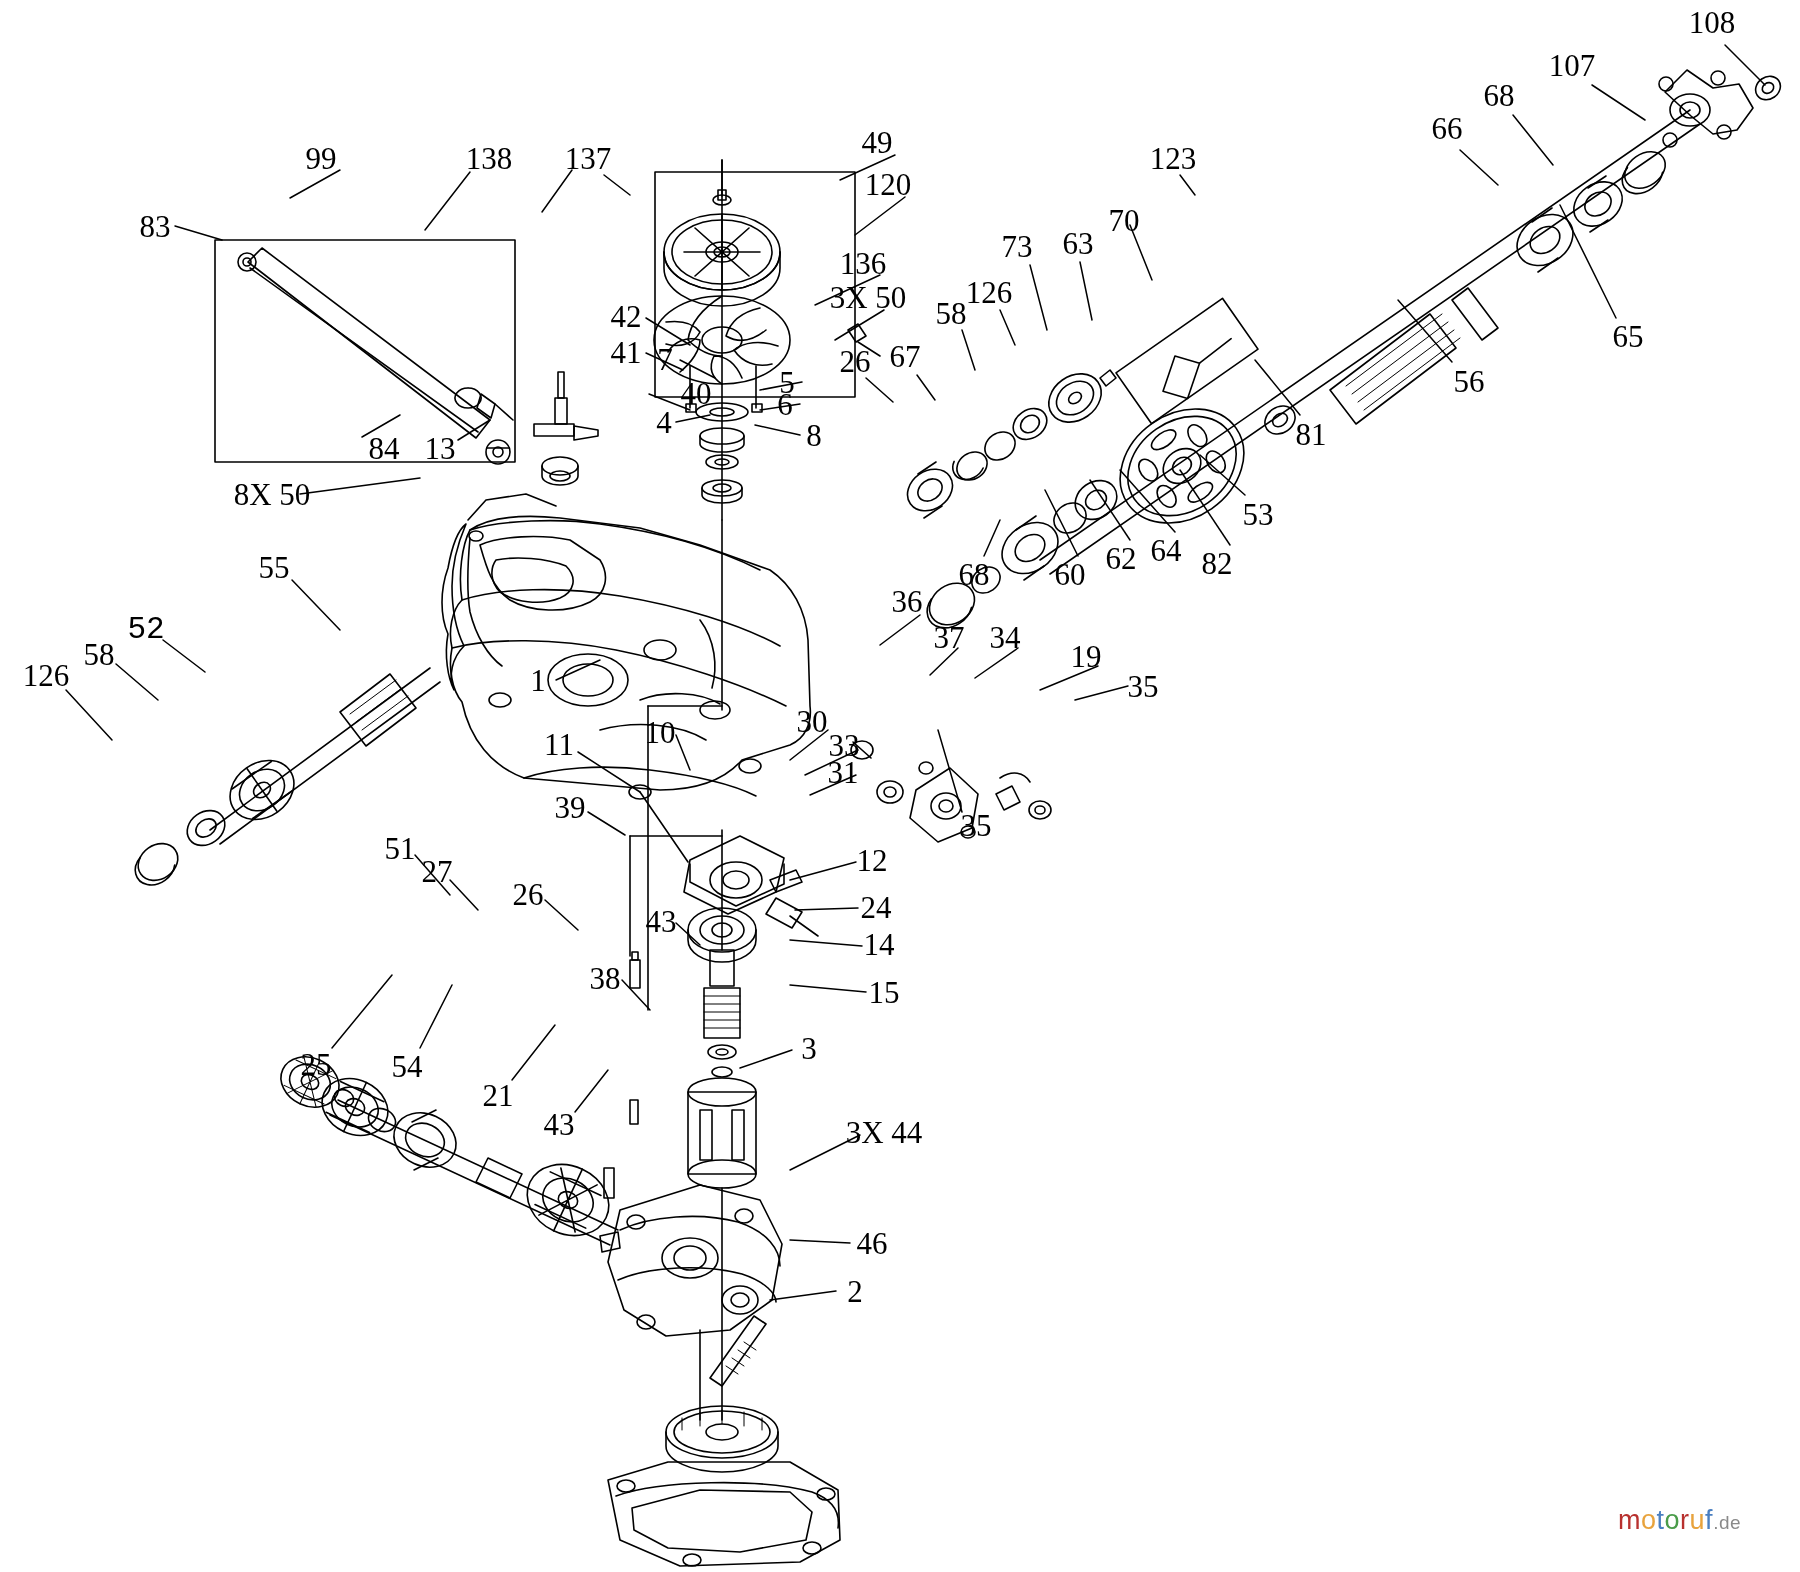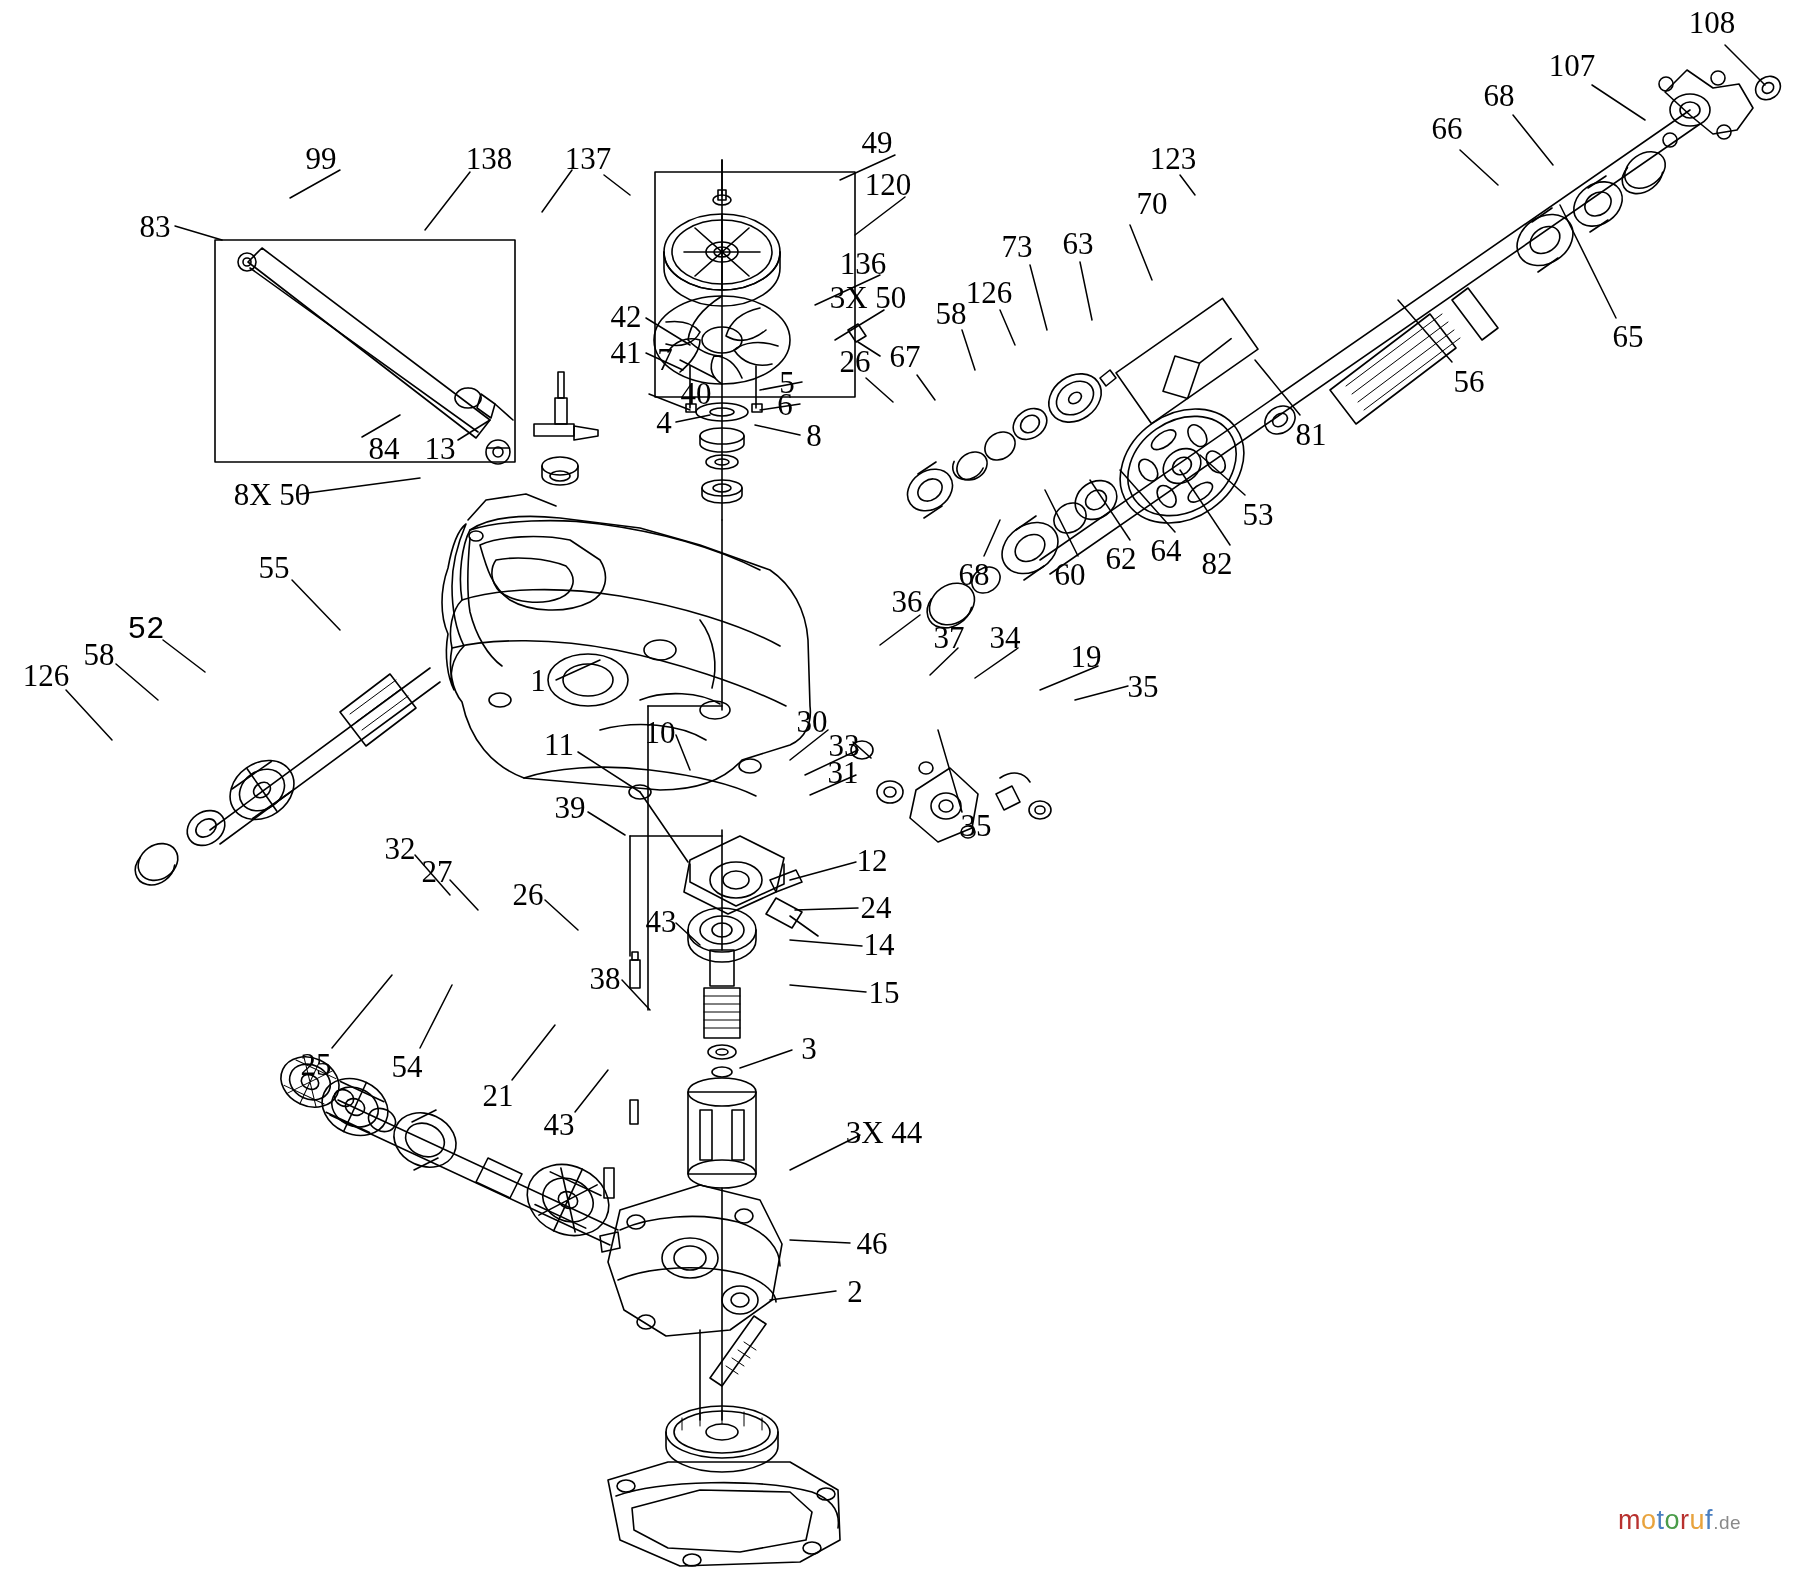--- a/index.html
+++ b/index.html
@@ -443,21 +443,21 @@
       <div class="callout" style="left: 1572px; top: 65px;">107</div>
       <div class="callout" style="left: 1499px; top: 95px;">68</div>
       <div class="callout" style="left: 1447px; top: 128px;">66</div>
       <div class="callout" style="left: 1173px; top: 158px;">123</div>
       <div class="callout" style="left: 321px; top: 158px;">99</div>
       <div class="callout" style="left: 489px; top: 158px;">138</div>
       <div class="callout" style="left: 588px; top: 158px;">137</div>
       <div class="callout" style="left: 877px; top: 142px;">49</div>
       <div class="callout" style="left: 888px; top: 184px;">120</div>
       <div class="callout" style="left: 155px; top: 226px;">83</div>
-      <div class="callout" style="left: 1124px; top: 203px; margin-left: 28px;">70</div>
+      <div class="callout" style="left: 1124px; top: 220px;">70</div>
       <div class="callout" style="left: 1017px; top: 246px;">73</div>
       <div class="callout" style="left: 1078px; top: 243px;">63</div>
       <div class="callout" style="left: 863px; top: 263px;">136</div>
       <div class="callout" style="left: 1628px; top: 336px;">65</div>
       <div class="callout" style="left: 989px; top: 292px;">126</div>
       <div class="callout" style="left: 868px; top: 297px;">3X 50</div>
       <div class="callout" style="left: 951px; top: 313px;">58</div>
       <div class="callout" style="left: 626px; top: 316px;">42</div>
       <div class="callout" style="left: 626px; top: 352px;">41</div>
       <div class="callout" style="left: 665px; top: 359px;">7</div>
@@ -489,21 +489,21 @@
       <div class="callout" style="left: 46px; top: 675px;">126</div>
       <div class="callout" style="left: 1143px; top: 686px;">35</div>
       <div class="callout" style="left: 538px; top: 680px;">1</div>
       <div class="callout" style="left: 812px; top: 721px;">30</div>
       <div class="callout" style="left: 844px; top: 745px;">33</div>
       <div class="callout" style="left: 660px; top: 732px;">10</div>
       <div class="callout" style="left: 843px; top: 772px;">31</div>
       <div class="callout" style="left: 559px; top: 744px;">11</div>
       <div class="callout" style="left: 976px; top: 825px;">35</div>
       <div class="callout" style="left: 570px; top: 807px;">39</div>
-      <div class="callout" style="left: 400px; top: 848px;">32</div>
+      <div class="callout" style="left: 400px; top: 848px;">51</div>
       <div class="callout" style="left: 437px; top: 871px;">27</div>
       <div class="callout" style="left: 872px; top: 860px;">12</div>
       <div class="callout" style="left: 528px; top: 894px;">26</div>
       <div class="callout" style="left: 876px; top: 907px;">24</div>
       <div class="callout" style="left: 661px; top: 921px;">43</div>
       <div class="callout" style="left: 879px; top: 944px;">14</div>
       <div class="callout" style="left: 605px; top: 978px;">38</div>
       <div class="callout" style="left: 884px; top: 992px;">15</div>
       <div class="callout" style="left: 316px; top: 1064px;">25</div>
       <div class="callout" style="left: 407px; top: 1066px;">54</div>

